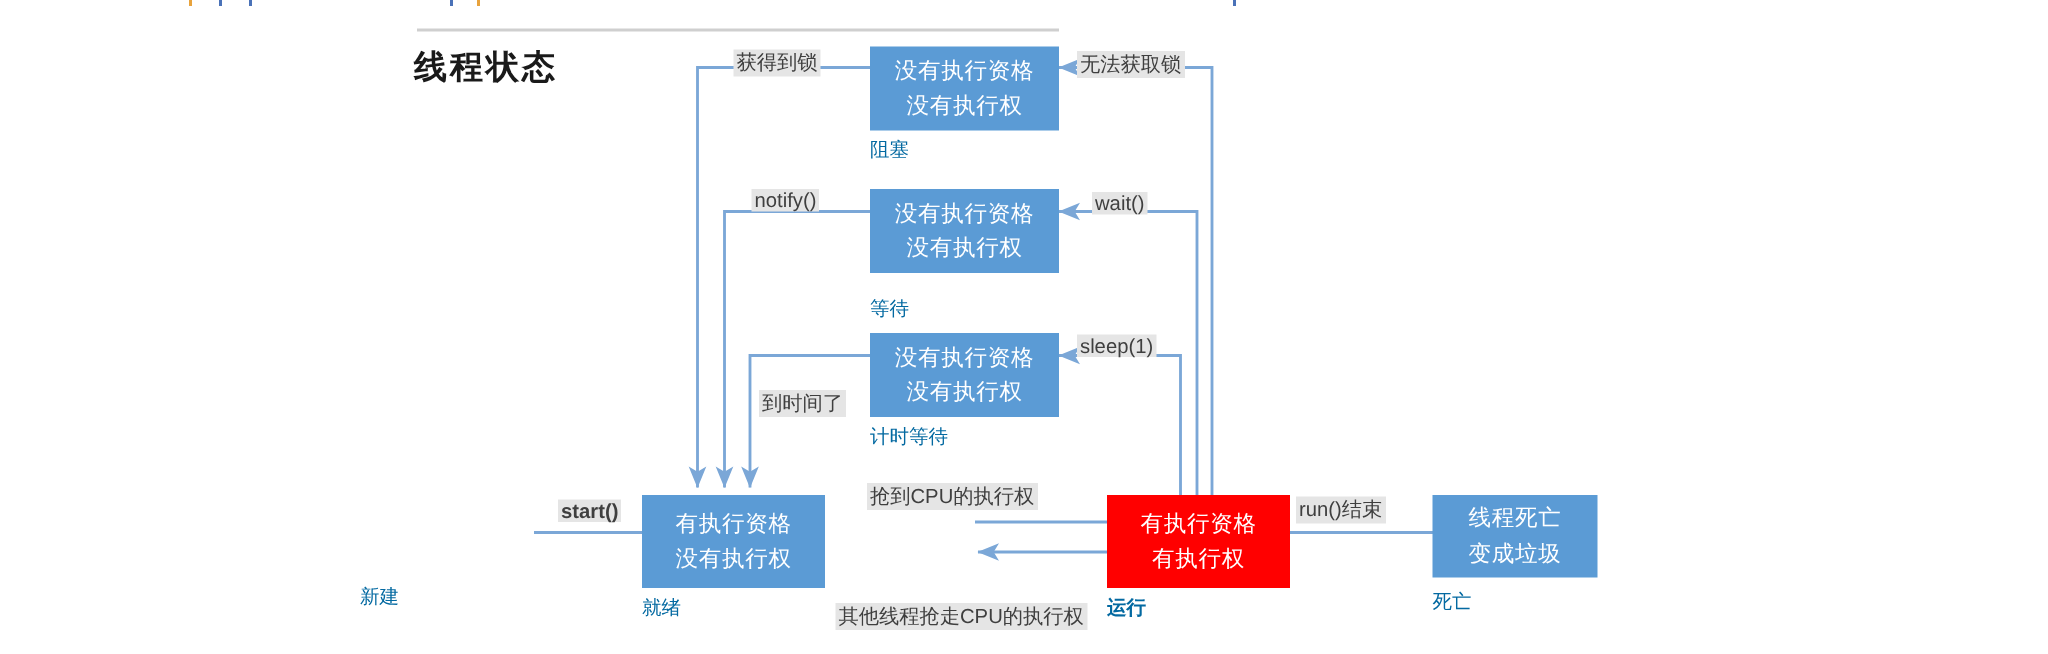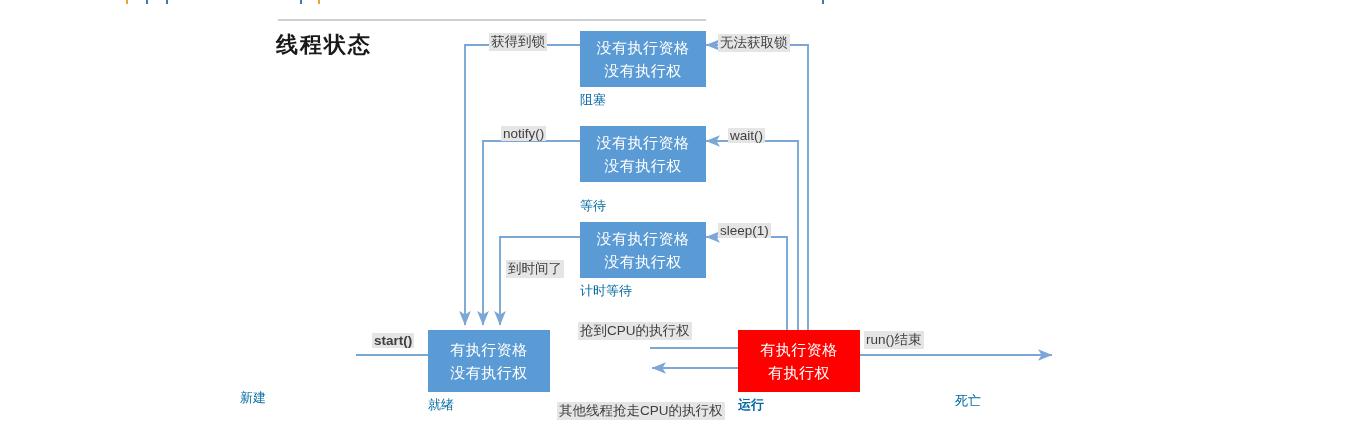--- a/index.html
+++ b/index.html
@@ -128,20 +128,24 @@
     <span class="ln">没有执行权</span>
   </div>
   <div class="caption" style="left:428px;top:396px;width:122px;">就绪</div>
 
   <div class="node red" style="left:738px;top:330px;width:122px;height:62px;">
     <span class="ln">有执行资格</span>
     <span class="ln">有执行权</span>
   </div>
   <div class="caption" style="left:738px;top:396px;width:122px;font-weight:bold;">运行</div>
 
+  <div class="node blue" style="left:955px;top:330px;width:110px;height:55px;">
+    <span class="ln">线程死亡</span>
+    <span class="ln">变成垃圾</span>
+  </div>
   <div class="caption" style="left:955px;top:392px;width:110px;">死亡</div>
 
   <div class="node blue" style="left:580px;top:31px;width:126px;height:56px;">
     <span class="ln">没有执行资格</span>
     <span class="ln">没有执行权</span>
   </div>
   <div class="caption" style="left:580px;top:91px;width:126px;">阻塞</div>
 
   <div class="node blue" style="left:580px;top:126px;width:126px;height:56px;">
     <span class="ln">没有执行资格</span>

